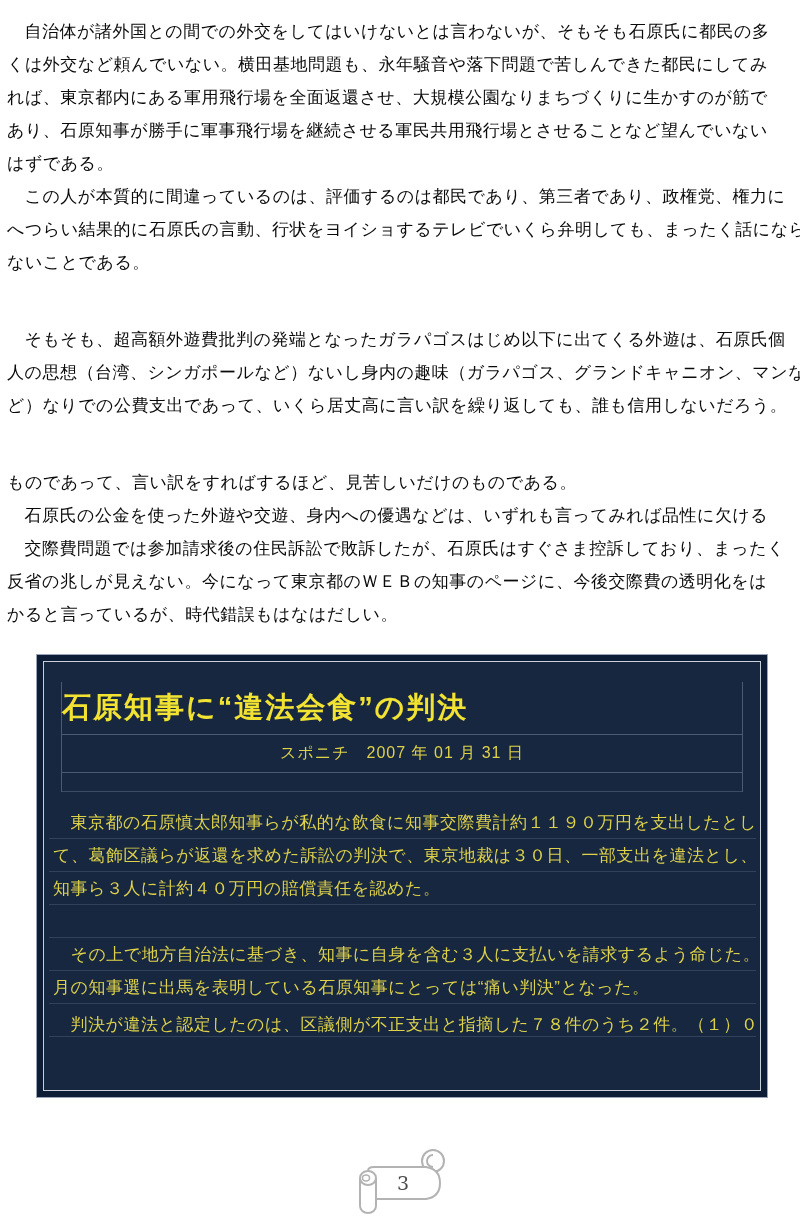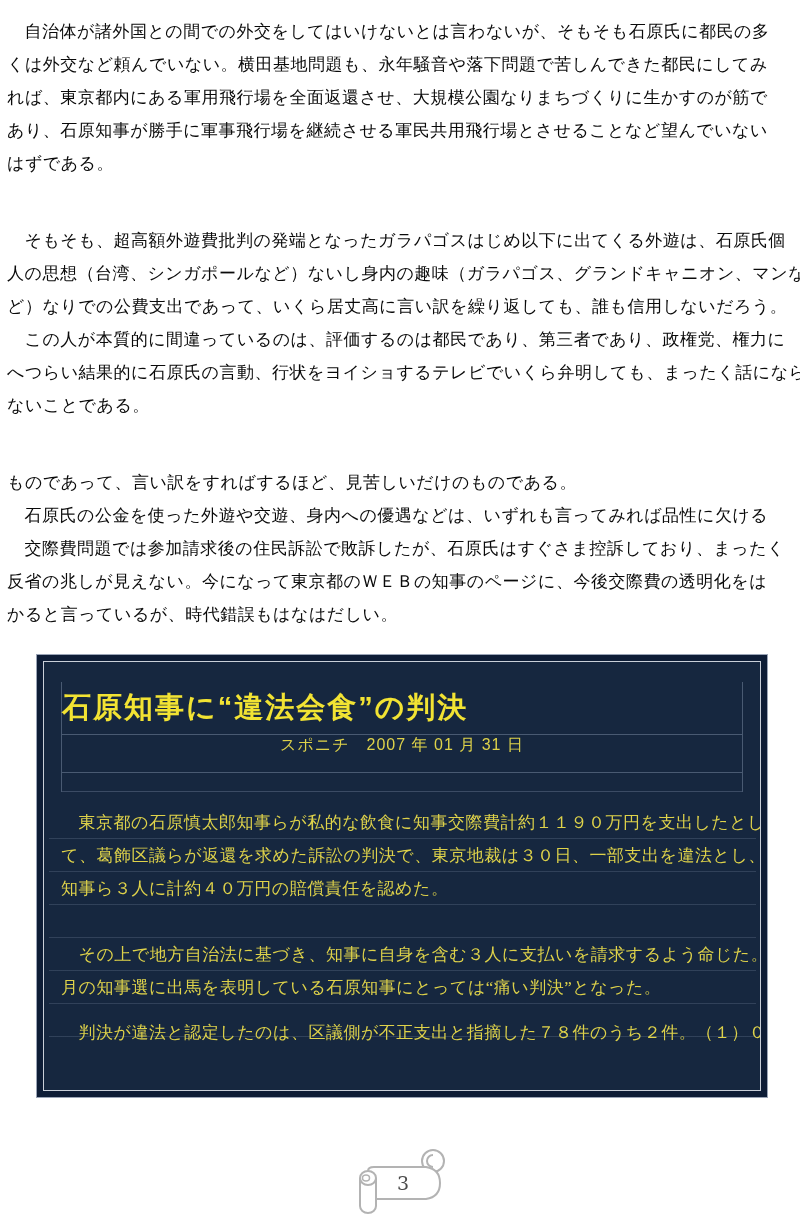--- a/index.html
+++ b/index.html
@@ -39,38 +39,38 @@
   }
   .title-row{
     height:52px;display:flex;align-items:center;
     border-bottom:1px solid rgba(170,185,210,0.35);
   }
   .news-title{
     color:var(--yellow-title,#f2e333);
     font-size:29px;font-weight:bold;letter-spacing:2px;white-space:nowrap;
   }
   .source-row{
-    height:37px;display:flex;justify-content:center;
+    height:37px;display:flex;align-items:center;justify-content:center;
     border-bottom:1px solid rgba(170,185,210,0.35);
   }
   .news-source{
     color:var(--yellow-text,#ded24a);
     font-size:16px;letter-spacing:1px;white-space:nowrap;
   }
   .spacer-row{height:18px;border-bottom:1px solid rgba(170,185,210,0.25);}
   .news-body{
     margin:14px 4px 0 5px;
     color:var(--yellow-text,#ded24a);
     font-size:17px;line-height:33px;letter-spacing:0.5px;
     background-image:repeating-linear-gradient(
       to bottom,
       transparent 0px, transparent 32px,
       rgba(170,185,210,0.18) 32px, rgba(170,185,210,0.18) 33px);
   }
-  .news-body .para{margin:12px;font-family:Liberation Serif, serif;}
+  .news-body .para{margin:4px;}
   .news-body .para.gap-before{margin-top:33px;}
   
   .footer{
     margin-top:48px;
     display:flex;justify-content:center;
   }
   .scroll-wrap{position:relative;width:96px;height:76px;}
   .scroll-wrap svg{display:block;}
   .page-num{
     position:absolute;left:36px;top:26px;width:30px;text-align:center;
@@ -88,36 +88,36 @@
 
         <div class="text-line">くは外交など頼んでいない。横田基地問題も、永年騒音や落下問題で苦しんできた都民にしてみ</div>
 
         <div class="text-line">れば、東京都内にある軍用飛行場を全面返還させ、大規模公園なりまちづくりに生かすのが筋で</div>
 
         <div class="text-line">あり、石原知事が勝手に軍事飛行場を継続させる軍民共用飛行場とさせることなど望んでいない</div>
 
         <div class="text-line">はずである。</div>
       </div>
 
+    <div class="para">
+
+        <div class="text-line">　この人が本質的に間違っているのは、評価するのは都民であり、第三者であり、政権党、権力に</div>
+
+        <div class="text-line">へつらい結果的に石原氏の言動、行状をヨイショするテレビでいくら弁明しても、まったく話になら</div>
+
+        <div class="text-line">ないことである。</div>
+      </div>
+
     <div class="para gap-before">
 
         <div class="text-line">　そもそも、超高額外遊費批判の発端となったガラパゴスはじめ以下に出てくる外遊は、石原氏個</div>
 
         <div class="text-line">人の思想（台湾、シンガポールなど）ないし身内の趣味（ガラパゴス、グランドキャニオン、マンな</div>
 
         <div class="text-line">ど）なりでの公費支出であって、いくら居丈高に言い訳を繰り返しても、誰も信用しないだろう。</div>
-      </div>
-
-    <div class="para">
-
-        <div class="text-line">　この人が本質的に間違っているのは、評価するのは都民であり、第三者であり、政権党、権力に</div>
-
-        <div class="text-line">へつらい結果的に石原氏の言動、行状をヨイショするテレビでいくら弁明しても、まったく話になら</div>
-
-        <div class="text-line">ないことである。</div>
       </div>
 
     <div class="para gap-before">
 
         <div class="text-line">ものであって、言い訳をすればするほど、見苦しいだけのものである。</div>
 
         <div class="text-line">　石原氏の公金を使った外遊や交遊、身内への優遇などは、いずれも言ってみれば品性に欠ける</div>
       </div>
 
     <div class="para">

